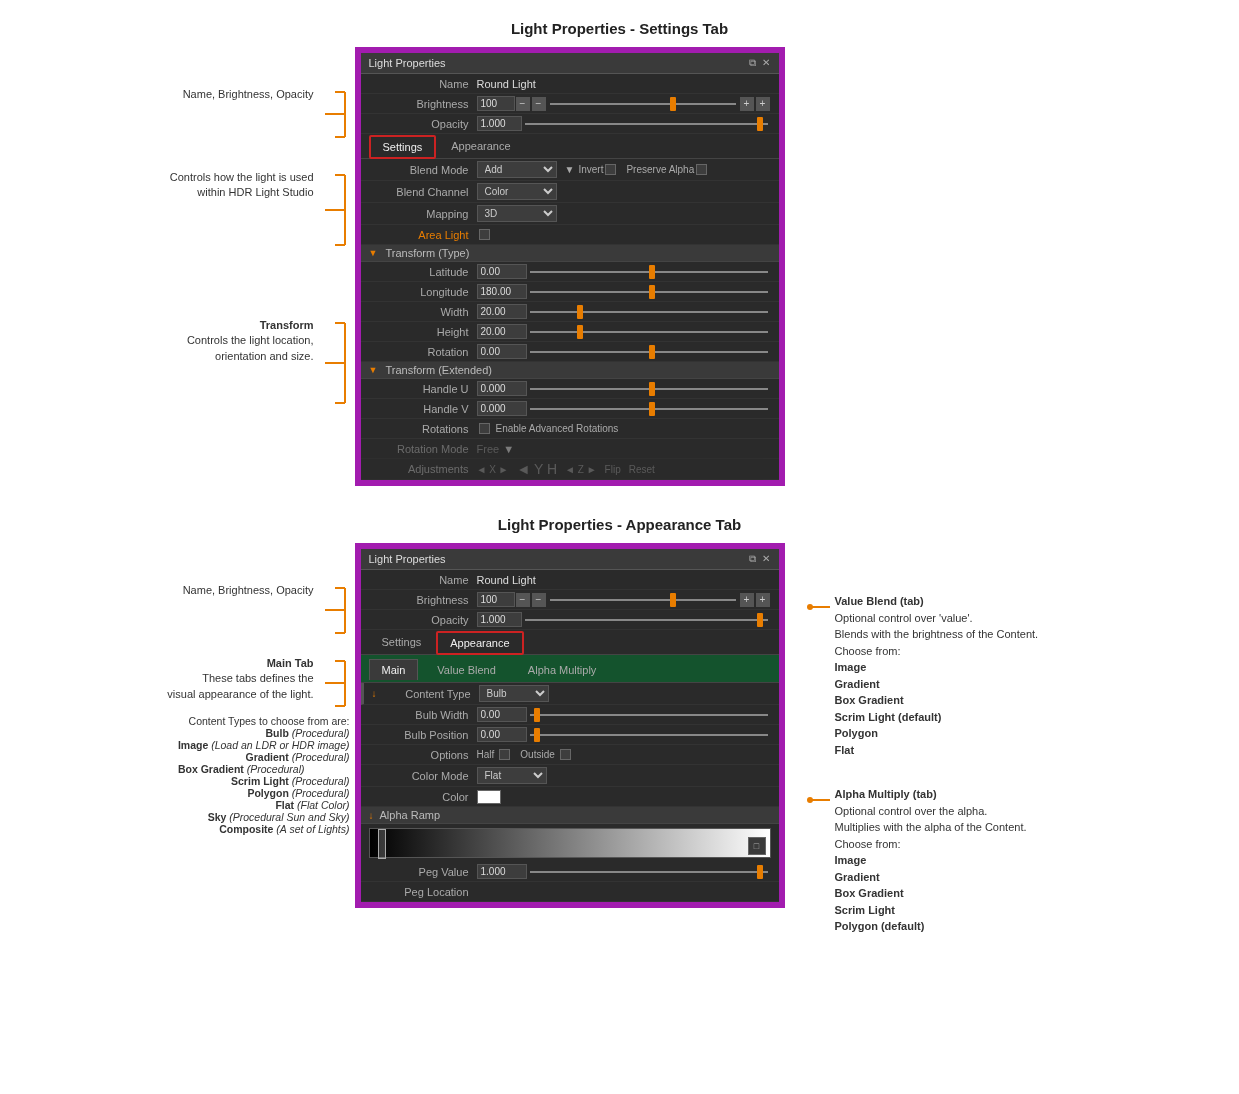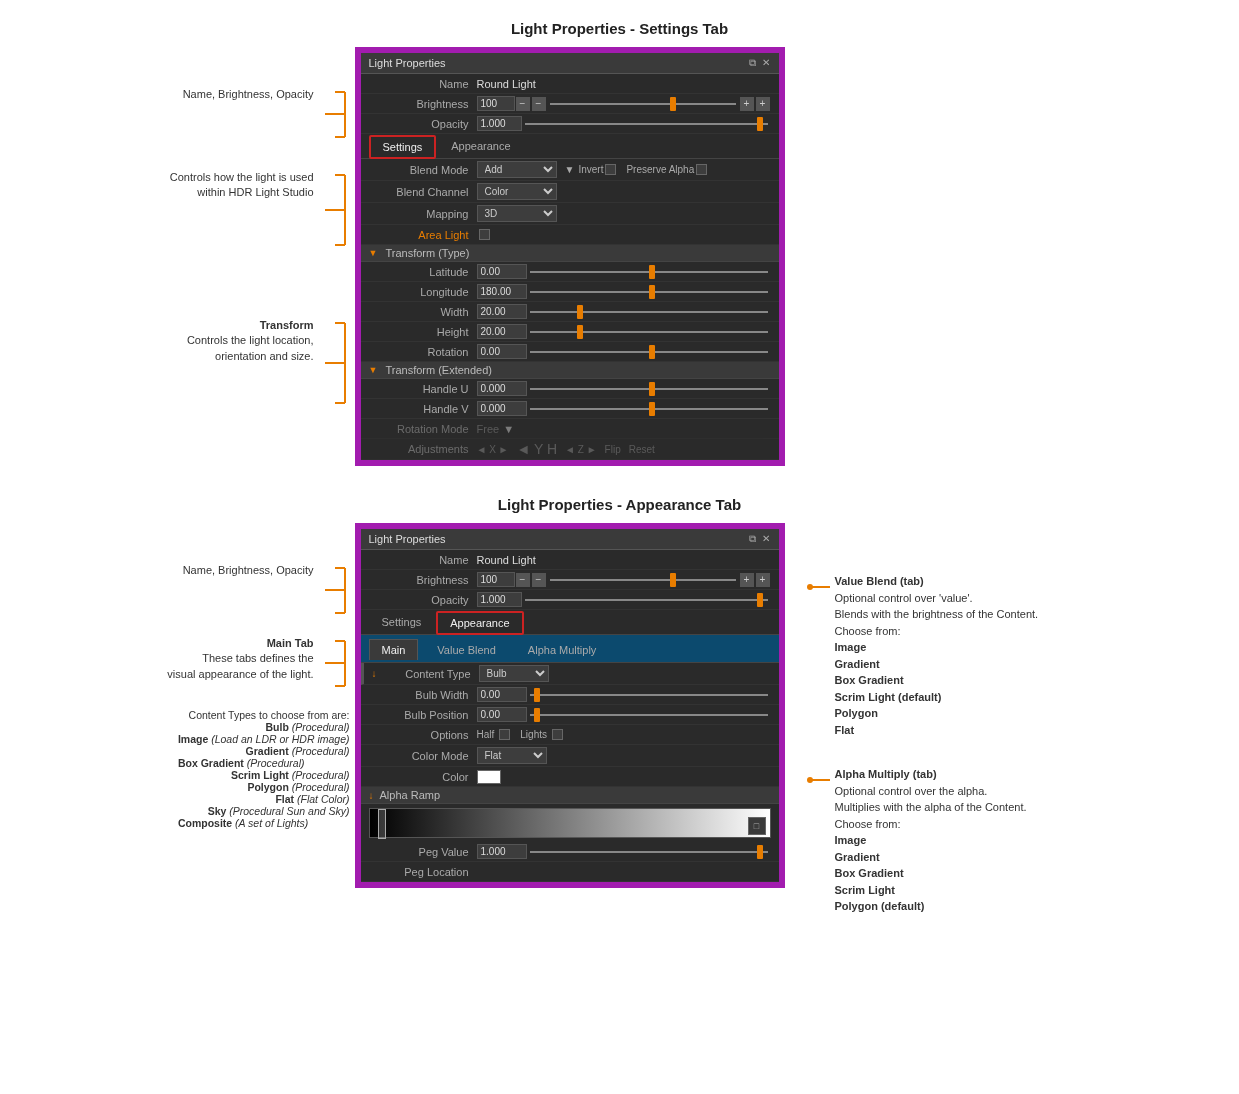--- a/index.html
+++ b/index.html
@@ -467,20 +467,25 @@
         <div class="panel-row">
           <span class="row-label">Handle V</span>
           <input class="input-box" value="0.000" style="">
           <div class="slider-row">
             <div class="s-track">
               <div class="s-marker" style="left:50%;"></div>
             </div>
           </div>
         </div>
 
+        <div class="panel-row">
+          <span class="row-label">Rotations</span>
+          <span class="checkbox"></span>
+          <span style="margin-left:4px; font-size:10px; color:#aaa;">Enable Advanced Rotations</span>
+        </div>
 
         <div class="panel-row" style="opacity:0.5;">
           <span class="row-label">Rotation Mode</span>
           <span style="color:#888;">Free</span>
           <span style="margin-left:4px;">▼</span>
         </div>
 
         <div class="panel-row" style="opacity:0.5;">
           <span class="row-label">Adjustments</span>
           <span style="font-size:10px; color:#888; margin-right:8px;">◄ X ►</span>
@@ -515,31 +520,31 @@
             <strong>Main Tab</strong><br>
             <span>These tabs defines the<br>visual appearance of the light.</span>
           </div>
           <svg width="30" height="55" style="flex-shrink:0;">
             <line x1="25" y1="5" x2="25" y2="50" class="orange-line"></line>
             <line x1="25" y1="5" x2="15" y2="5" class="orange-line"></line>
             <line x1="25" y1="27" x2="5" y2="27" class="orange-line"></line>
             <line x1="25" y1="50" x2="15" y2="50" class="orange-line"></line>
           </svg>
         </div>
-        <div style="margin-top:14px;">
+        <div style="">
           <div style="text-align:right; font-size:10.5px;">Content Types to choose from are:</div>
           <div style="text-align:right; font-size:10.5px;"><strong>Bulb</strong><em> (Procedural)</em></div>
           <div style="text-align:right; font-size:10.5px;"><strong>Image</strong><em> (Load an LDR or HDR image)</em></div>
           <div style="text-align:right; font-size:10.5px;"><strong>Gradient</strong><em> (Procedural)</em></div>
           <div style="font-size:10.5px;"><strong>Box Gradient</strong><em> (Procedural)</em></div>
           <div style="text-align:right; font-size:10.5px;"><strong>Scrim Light</strong><em> (Procedural)</em></div>
           <div style="text-align:right; font-size:10.5px;"><strong>Polygon</strong><em> (Procedural)</em></div>
           <div style="text-align:right; font-size:10.5px;"><strong>Flat</strong><em> (Flat Color)</em></div>
           <div style="text-align:right; font-size:10.5px;"><strong>Sky</strong><em> (Procedural Sun and Sky)</em></div>
-          <div style="text-align:left; font-size:10.5px;"><strong>Composite</strong><em> (A set of Lights)</em></div>
+          <div style="text-align:right; font-size:10.5px;"><strong>Composite</strong><em> (A set of Lights)</em></div>
         </div>
       </div>
 
       <div class="panel">
 
         <div class="panel-title-bar">
           <span>Light Properties</span>
           <div class="icons">
             <span>⧉</span>
             <span>✕</span>
@@ -573,21 +578,21 @@
               <div class="s-marker" style="right:2%;"></div>
             </div>
           </div>
         </div>
 
         <div class="tab-row">
           <div class="tab">Settings</div>
           <div class="tab highlighted">Appearance</div>
         </div>
 
-        <div class="tab-row" style="background:#0c4a6e; padding:3px 8px; gap:4px;">
+        <div class="tab-row" style="background:#14532d; padding:3px 8px; gap:4px;">
           <div class="tab active">Main</div>
           <div class="tab">Value Blend</div>
           <div class="tab">Alpha Multiply</div>
         </div>
 
         <div class="panel-row" style="border-left: 3px solid #555;">
           <span style="color:#e87d00; font-size:10px; margin-right:4px;">↓</span>
           <span class="row-label" style="width:90px;">Content Type</span>
           <select class="dropdown-select" style="width:70px;">
             <option>Bulb</option>
@@ -611,21 +616,21 @@
             <div class="s-track">
               <div class="s-marker" style="left:2%;"></div>
             </div>
           </div>
         </div>
 
         <div class="panel-row">
           <span class="row-label">Options</span>
           <span style="font-size:10px; color:#aaa; margin-right:3px;">Half</span>
           <span class="checkbox"></span>
-          <span style="font-size:10px; color:#aaa; margin-left:8px; margin-right:3px;">Lights</span>
+          <span style="font-size:10px; color:#aaa; margin-left:8px; margin-right:3px;">Outside</span>
           <span class="checkbox"></span>
         </div>
 
         <div class="panel-row">
           <span class="row-label">Color Mode</span>
           <select class="dropdown-select" style="width:70px;">
             <option>Flat</option>
           </select>
         </div>
 

